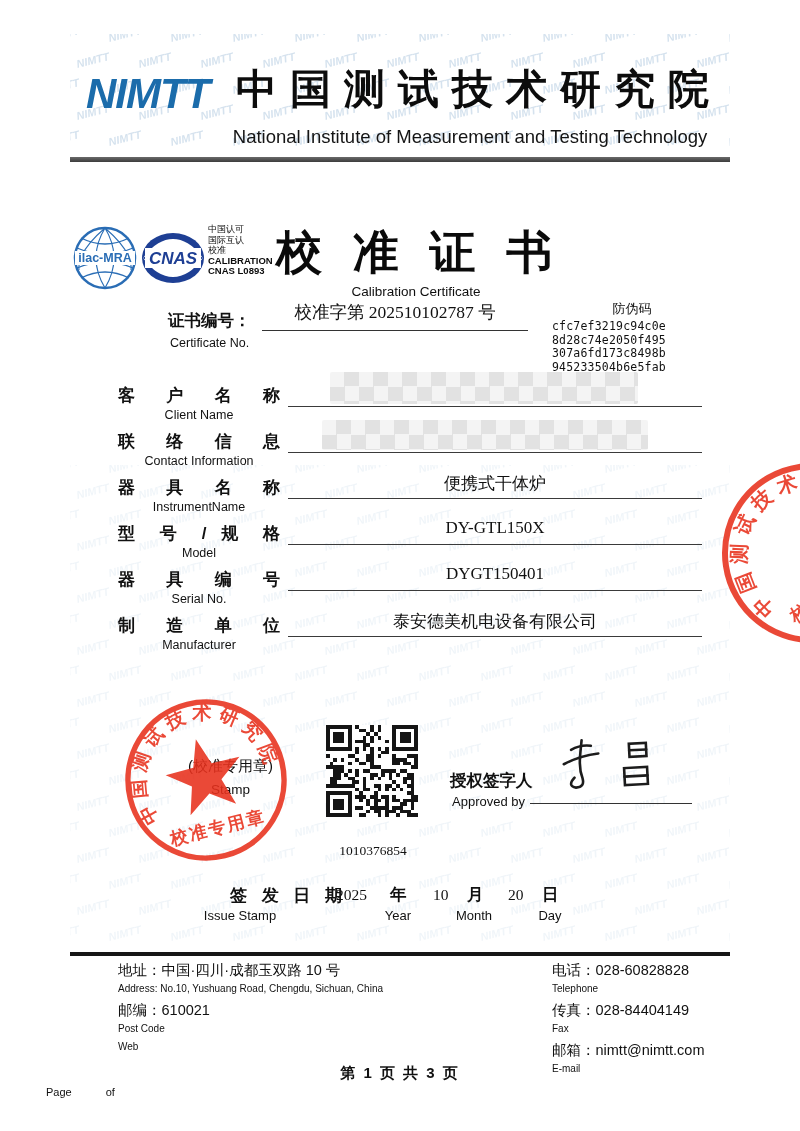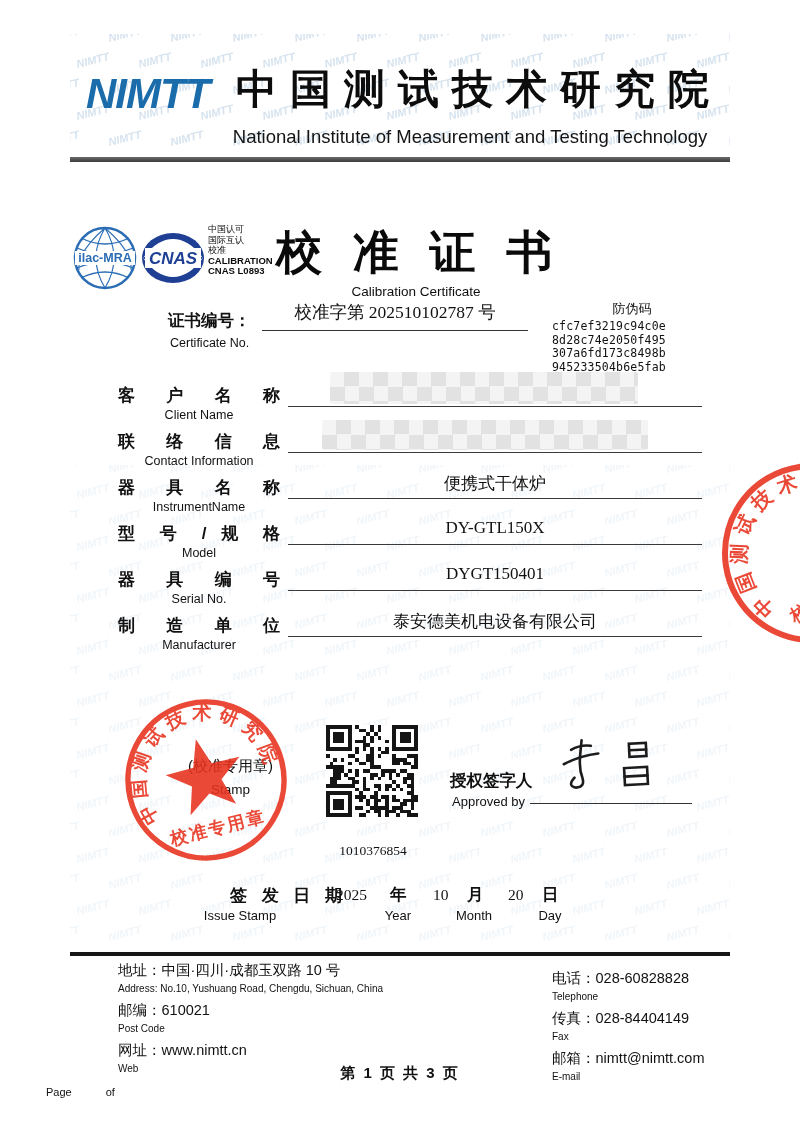--- a/index.html
+++ b/index.html
@@ -71,21 +71,21 @@
             text-align:justify;text-align-last:justify;margin-left:38px;}
   .idate-en{position:absolute;left:184px;top:908px;width:112px;text-align:center;font-size:13px;}
   .dpart{position:absolute;top:886px;font-size:15.5px;}
   .dcjk{position:absolute;top:884px;font-size:16.5px;font-weight:600;}
   .dsub{position:absolute;top:908px;font-size:13px;text-align:center;}
 
   
   .foot-rule{position:absolute;left:70px;top:952px;width:660px;height:4px;background:#161616;}
   .fcol{position:absolute;top:961px;}
   #fcol-l{left:118px;width:420px;}
-  #fcol-r{left:552px;width:200px;margin-top:8px;}
+  #fcol-r{left:552px;width:200px;}
   .f-cn{font-size:14.5px;font-weight:400;margin:0 0 3px 0;white-space:nowrap;}
   .f-en{font-size:10px;margin:0 0 7px 0;}
   .page-cn{position:absolute;left:70px;top:1064px;width:660px;text-align:center;font-size:15px;
            font-weight:600;letter-spacing:2px;}
   .page-en{position:absolute;left:46px;top:1086px;width:660px;text-align:left;font-size:11px;}
   .page-en .gap{display:inline-block;width:34px;}
 </style>
 </head>
 <body>
 
@@ -812,21 +812,20 @@
   <div class="dsub" style="left:378px;width:40px">Year</div>
   <div class="dsub" style="left:447px;width:54px">Month</div>
   <div class="dsub" style="left:530px;width:40px">Day</div>
 
   <div class="foot-rule"></div>
   <div class="fcol" id="fcol-l">
     <div class="f-cn">地址：中国·四川·成都玉双路 10 号</div>
     <div class="f-en">Address: No.10, Yushuang Road, Chengdu, Sichuan, China</div>
     <div class="f-cn">邮编：610021</div>
     <div class="f-en">Post Code</div>
-    <div class="f-cn">网址：www.nimtt.cn</div>
     <div class="f-en">Web</div>
   </div>
   <div class="fcol" id="fcol-r">
     <div class="f-cn">电话：028-60828828</div>
     <div class="f-en">Telephone</div>
     <div class="f-cn">传真：028-84404149</div>
     <div class="f-en">Fax</div>
     <div class="f-cn">邮箱：nimtt@nimtt.com</div>
     <div class="f-en">E-mail</div>
   </div>

